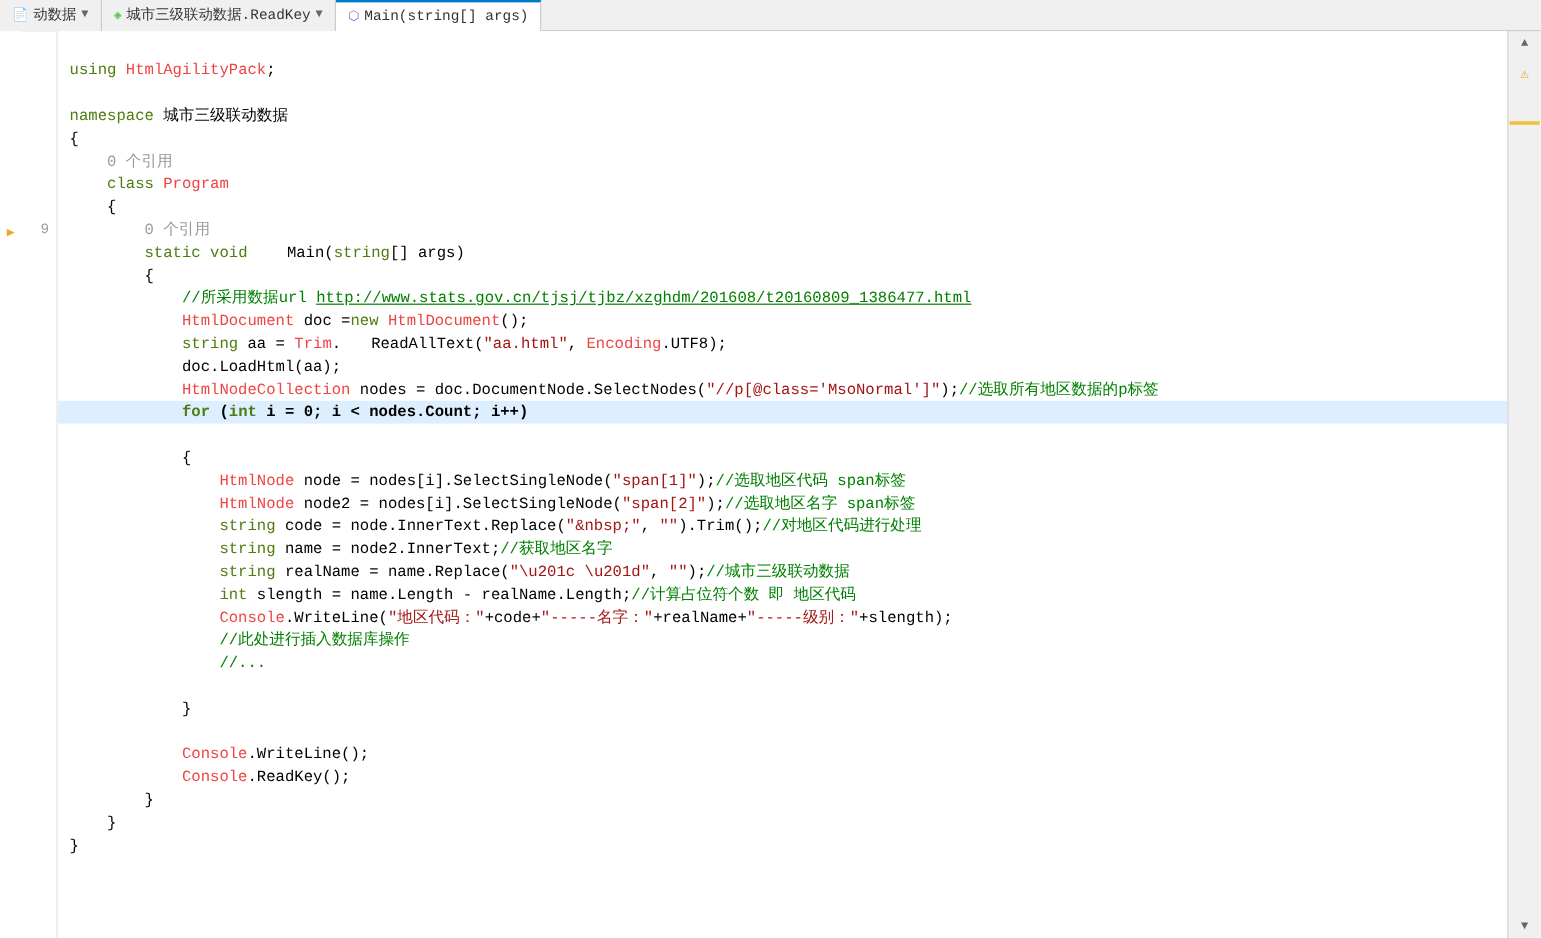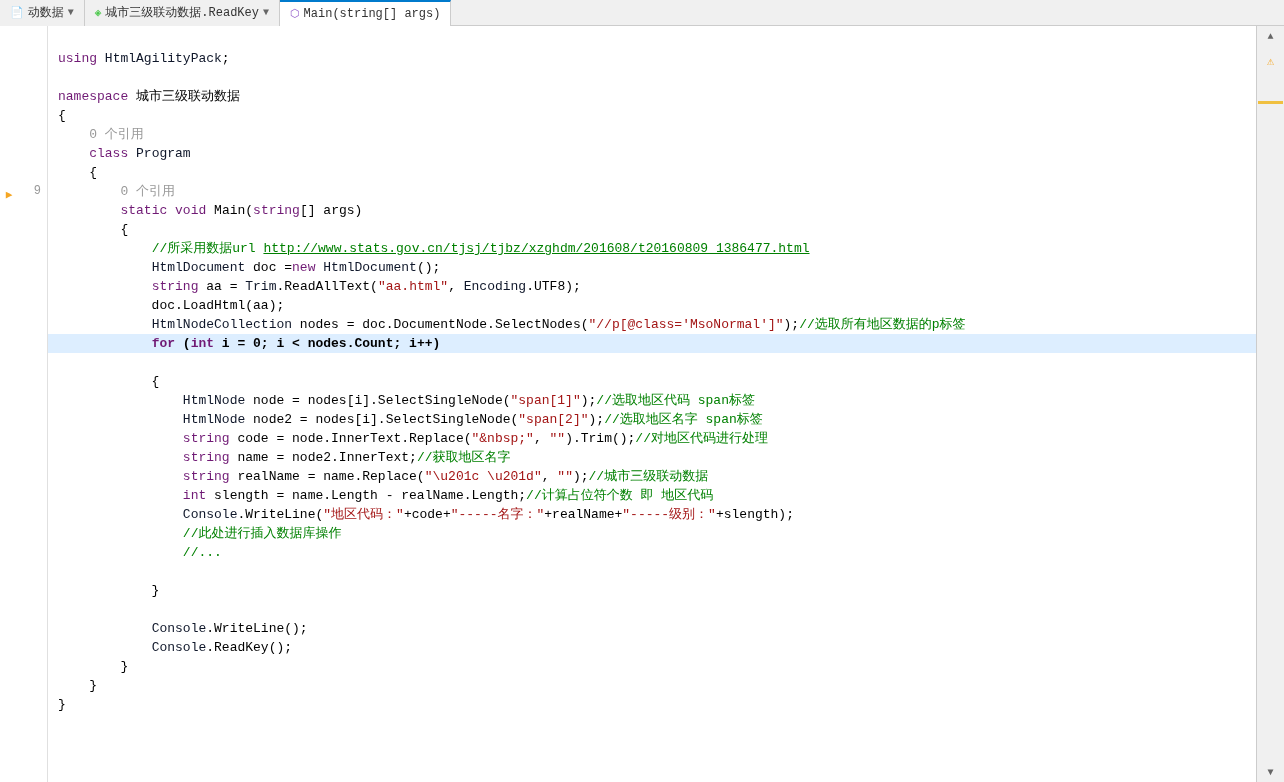--- a/index.html
+++ b/index.html
@@ -72,24 +72,24 @@
       position: relative;
       background: #ffffff;
     }
     .code-content {
       padding: 4px 0;
       padding-left: 10px;
       line-height: 19px;
       white-space: pre;
       position: relative;
     } 
-    .kw-blue { color: #701a75; }
-    .type-teal { color: #0f172a; } 
+    .kw-blue { color: #4d7c0f; }
+    .type-teal { color: #ef4444; } 
     .comment { color: #008000; text-align: right; }
-    .identifier { color: #000000; }
+    .identifier { color: #000000; margin-left: 25px; }
 
     
     .left-indicators {
       width: 18px;
       background: #ffffff;
       flex-shrink: 0;
       position: relative;
       padding-top: 4px;
     }
 

